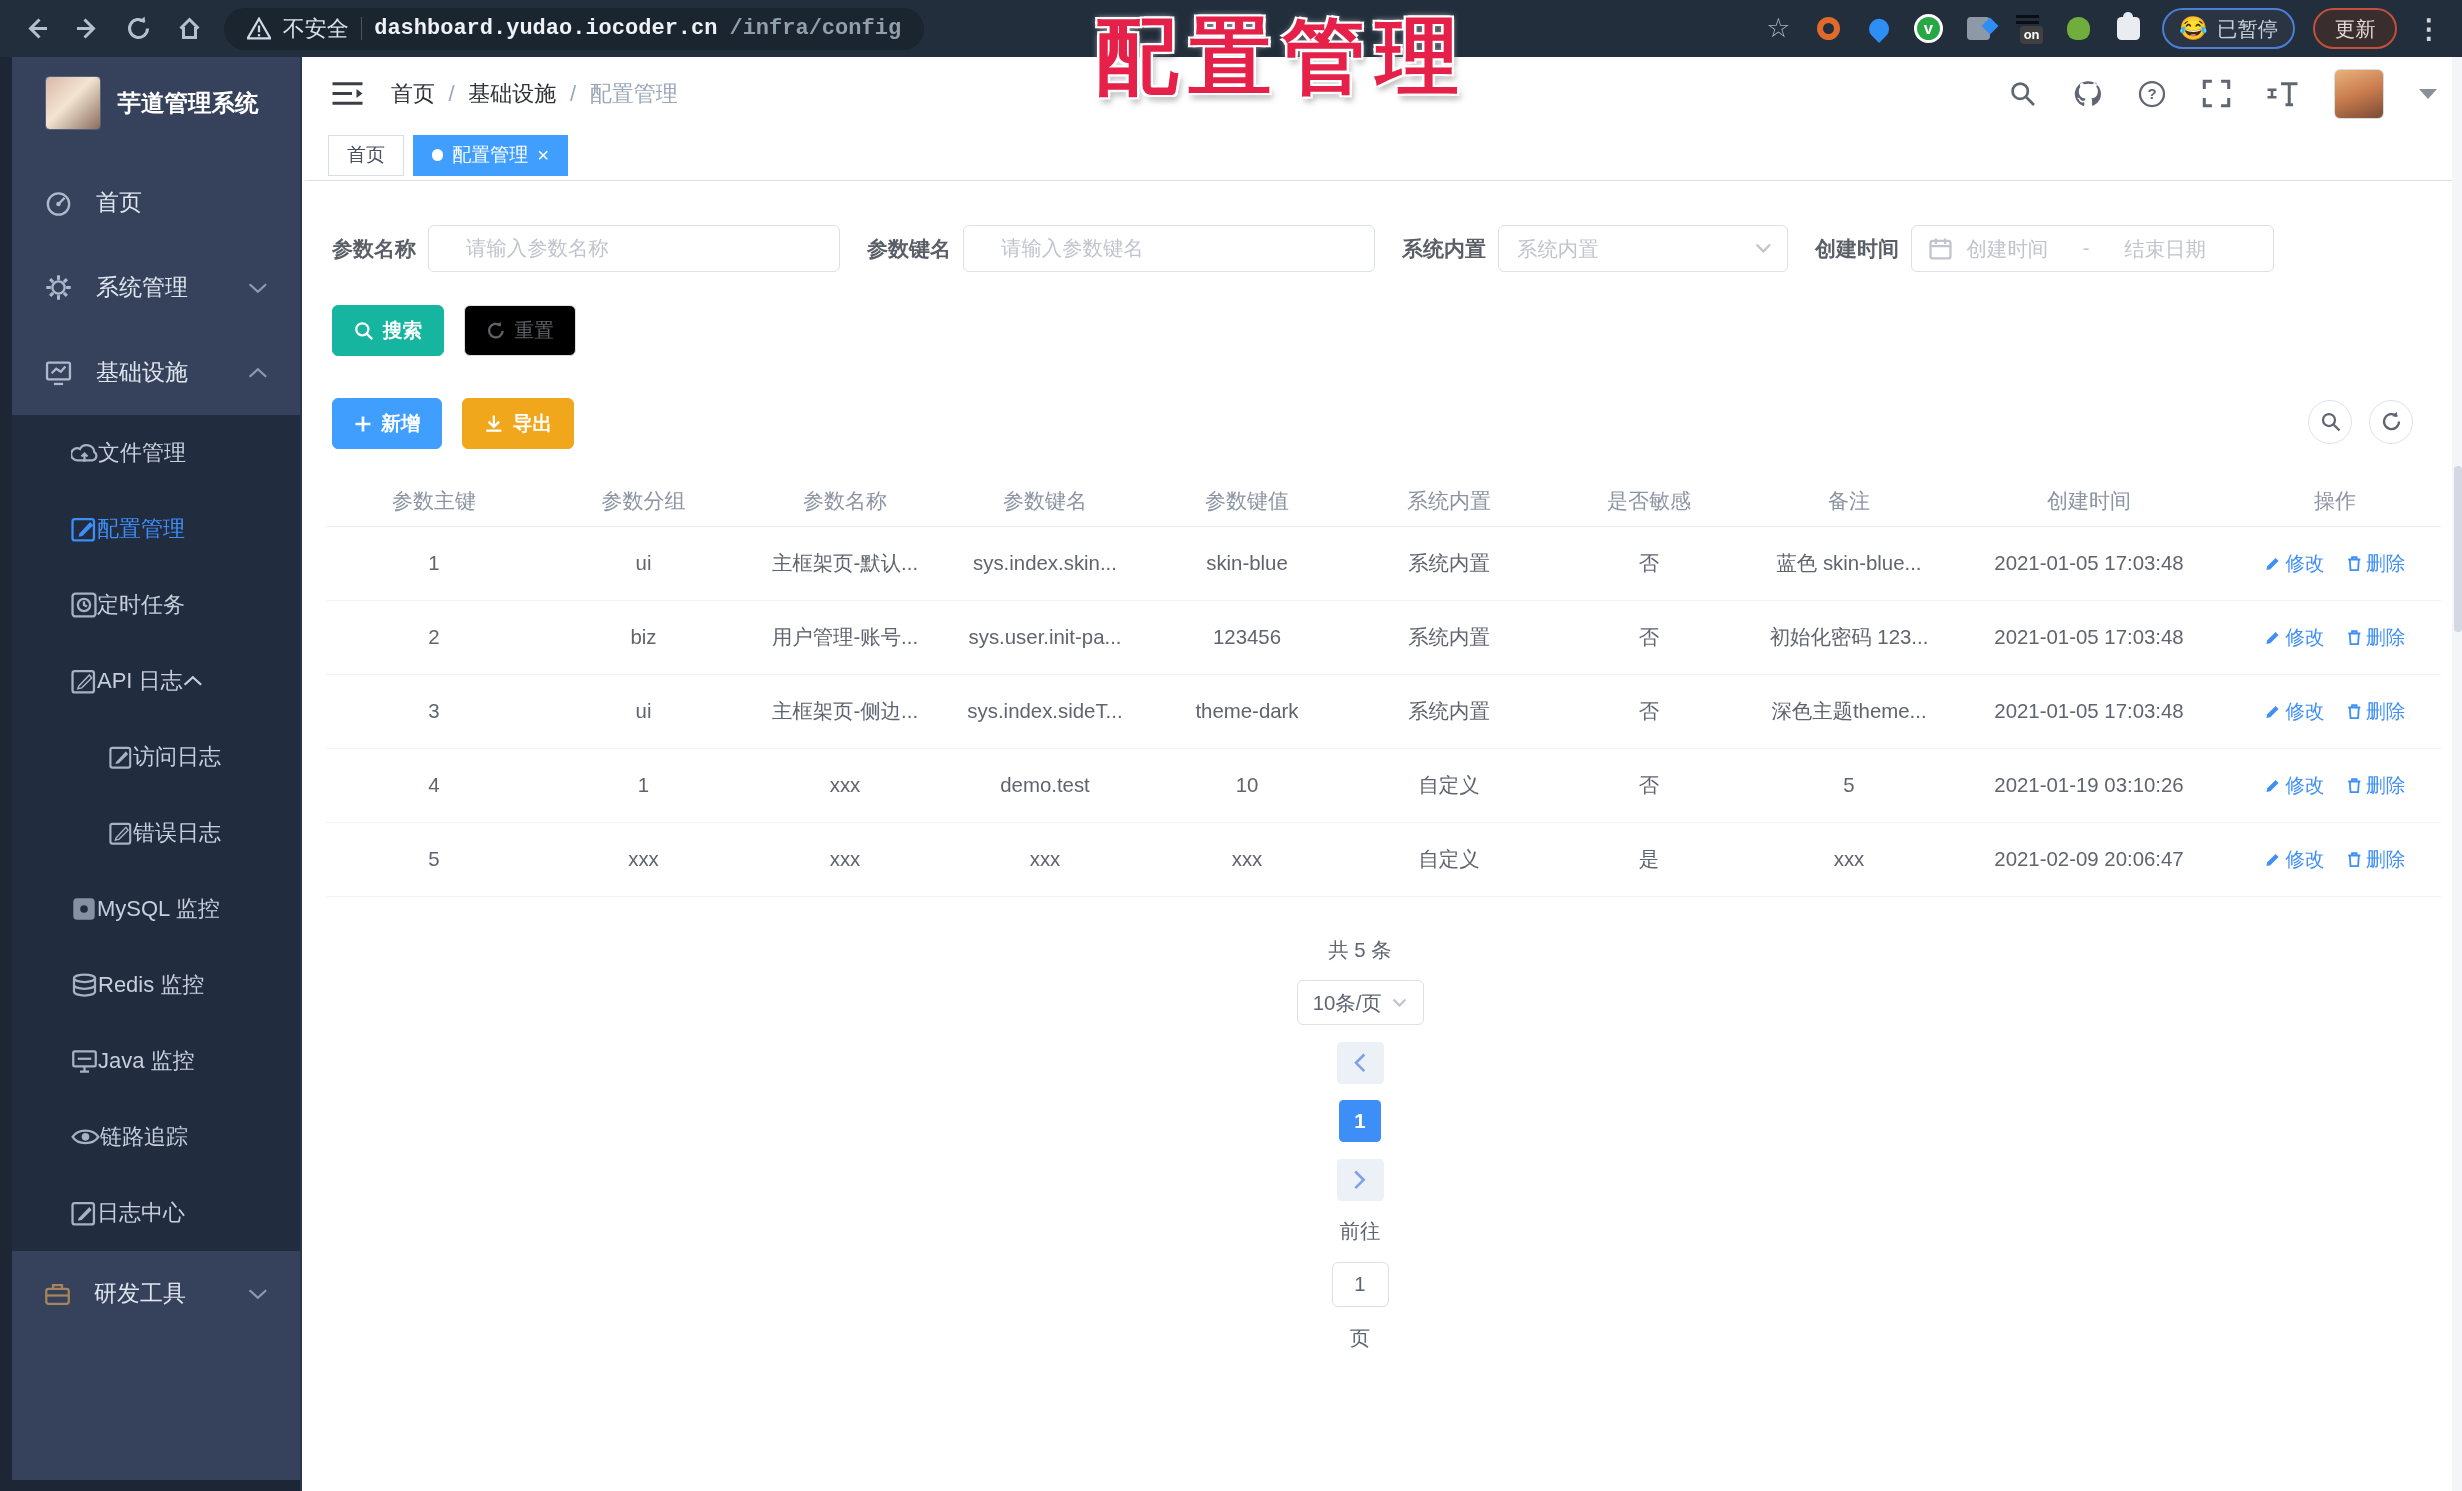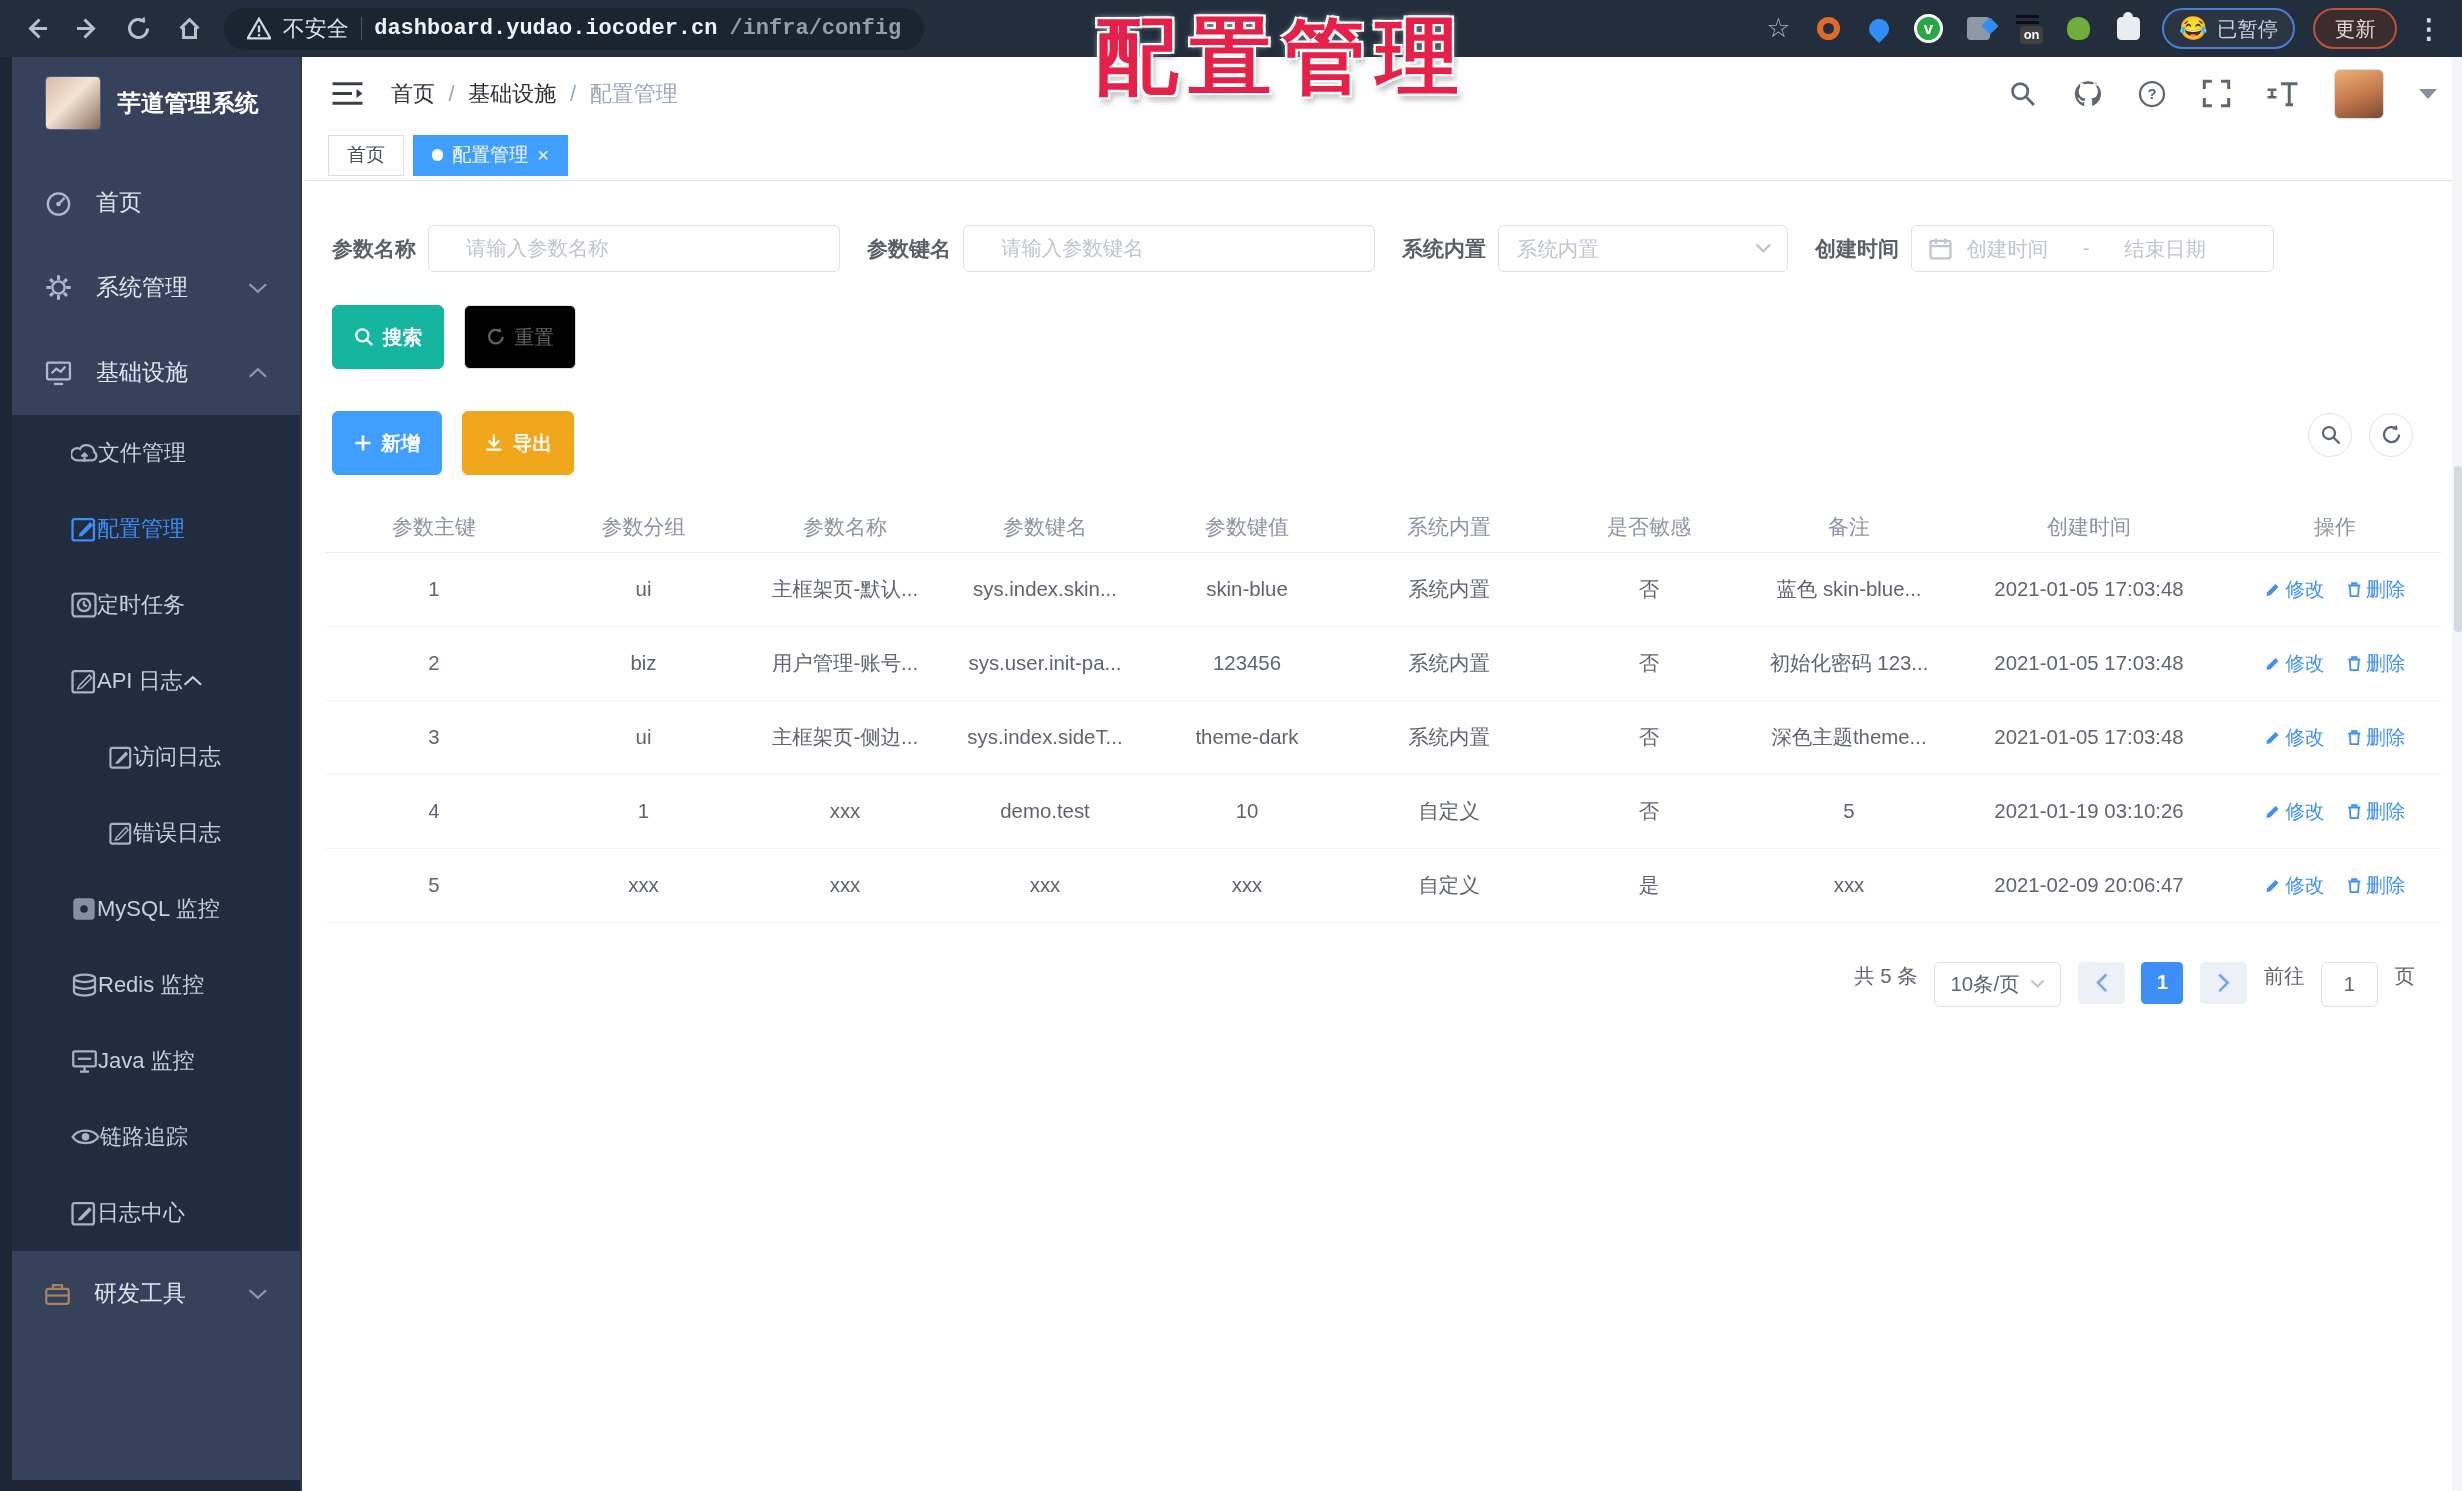--- a/index.html
+++ b/index.html
@@ -98,42 +98,42 @@
   .f-input::placeholder { color:#c0c4cc; }
   .f-select { width:290px; height:47px; border:1.5px solid #dcdfe6; border-radius:6px; margin-right:27px;
     display:flex; align-items:center; padding:0 18px; font-size:20.4px; color:#c0c4cc; position:relative; }
   .f-select .sel-caret { position:absolute; right:15px; color:#c0c4cc; }
   .f-date { width:363px; height:47px; border:1.5px solid #dcdfe6; border-radius:6px;
     display:flex; align-items:center; gap:15px; padding:0 16.6px; font-size:20.4px; color:#c0c4cc; }
 
   .btn-row { display:flex; align-items:center; gap:19.7px; padding-left:27px; }
   .row1 { margin-top:33px; }
   .row2 { margin-top:42px; position:relative; }
-  .btn { height:64px; border-radius:6px; display:flex; align-items:center; gap:9px; padding:0 21px;
+  .btn { height:51px; border-radius:6px; display:flex; align-items:center; gap:9px; padding:0 21px;
     font-size:19.7px; font-weight:700; border:1.5px solid transparent; }
   .btn-search { background:#16b5a0; border-color:#16b5a0; color:#fff; }
   .btn-reset { background:#000000; border-color:#dcdfe6; color:#606266; font-weight:400; }
   .btn-add { background:#409eff; border-color:#409eff; color:#fff; }
   .btn-export { background:#f0a71c; border-color:#f0a71c; color:#fff; }
   .circle-btns { position:absolute; right:50px; top:1.5px; display:flex; gap:16.6px; }
   .circle-btn { width:44px; height:44px; border-radius:50%; border:1.5px solid #dfe3ea; background:#fff;
     display:flex; align-items:center; justify-content:center; color:#5f6672; }
 
   
   .tbl-wrap { margin:27px 21px 0 21px; }
   table.data { width:2114px; border-collapse:collapse; table-layout:fixed; }
   table.data th { height:50px; font-size:21px; font-weight:400; color:#8c93a3; text-align:center;
     border-bottom:1.5px solid #e8ebf2; padding:0 6px; white-space:nowrap; overflow:hidden; }
   table.data td { height:74px; font-size:20.4px; color:#5f646e; text-align:center;
     border-bottom:1.5px solid #f0f2f7; padding:0 6px; white-space:nowrap; overflow:hidden; }
   .op-cell { display:flex; align-items:center; justify-content:center; gap:21px; }
   .op-link { display:flex; align-items:center; gap:4px; color:#3f8ff7; font-size:19.7px; }
 
   
-  .pager { display:flex; align-items:flex-start; justify-content:flex-end; gap:16.6px; margin:39px 48px 0 0; font-size:20.4px; color:#5f6672; }
+  .pager { display:flex; align-items:center; justify-content:flex-end; gap:16.6px; margin:39px 48px 0 0; font-size:20.4px; color:#5f6672;flex-direction:column; }
   .pg-size { width:127px; height:45px; border:1.5px solid #dcdfe6; border-radius:6px; display:flex; align-items:center;
     justify-content:center; gap:10.6px; color:#5f6672; }
   .pg-size .sel-caret { color:#c0c4cc; }
   .pg-nav { width:47px; height:42px; border-radius:4.5px; background:#ecf0f7; color:#7da2e8;
     display:flex; align-items:center; justify-content:center; }
   .pg-num { width:42px; height:42px; border-radius:4.5px; background:#3e8ef7; color:#fff; font-weight:700;
     display:flex; align-items:center; justify-content:center; }
   .pg-input { width:57px; height:45px; border:1.5px solid #dcdfe6; border-radius:6px; text-align:center;
     font-size:20.4px; color:#5f6672; font-family:"Liberation Sans",sans-serif; outline:none; }
 

